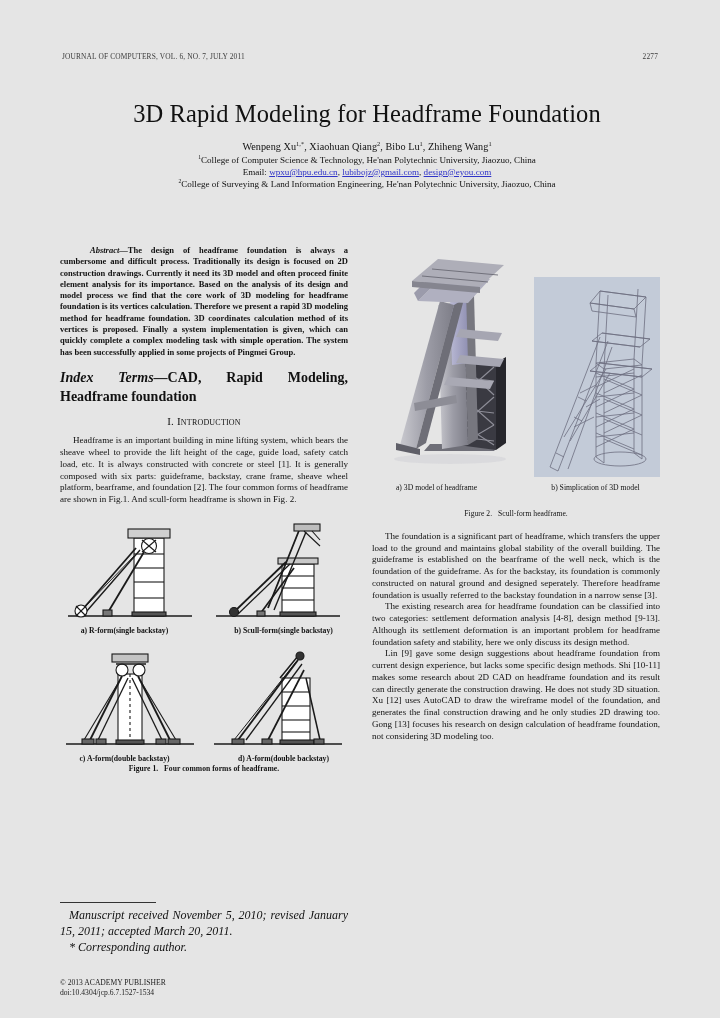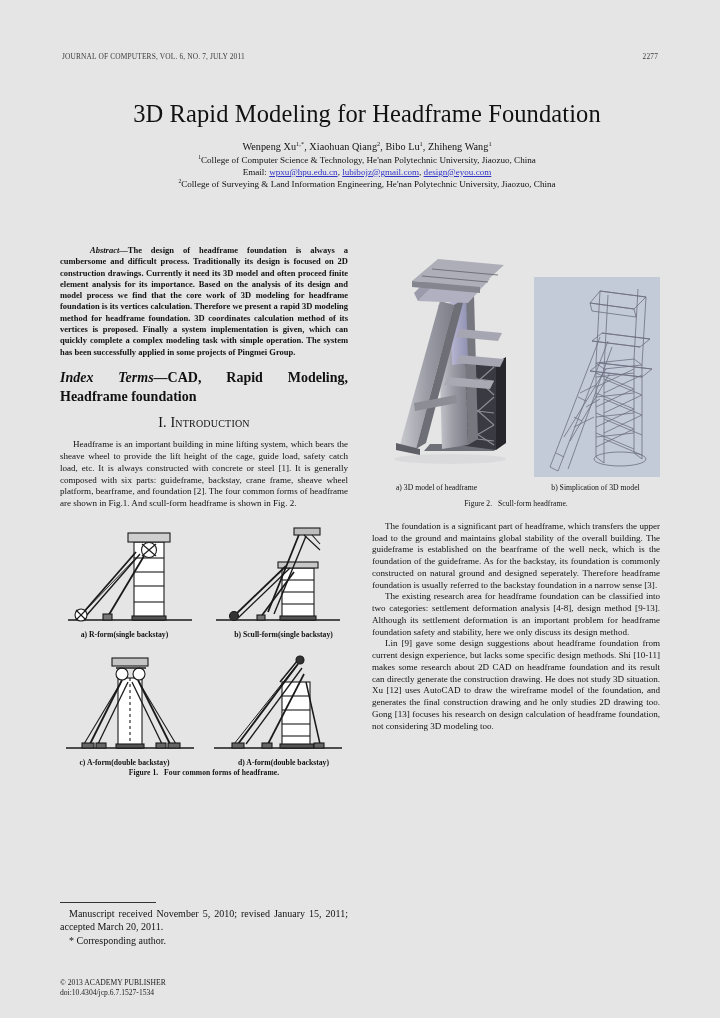--- a/index.html
+++ b/index.html
@@ -107,21 +107,21 @@
     font-weight: bold;
     text-indent: 0;
     font-size: 14px;
     line-height: 1.33;
     text-align: justify;
   }
   p.indexterms .lead { font-style: italic; font-weight: bold; }
 
   h2.section-head {
     text-align: center;
-    font-size: 14px;
+    font-size: 11px;
     font-weight: normal;
     font-variant: small-caps;
     margin: 8px 0 7px 0;
     letter-spacing: .2px;
   }
 
   
   .fig {
     width: 100%;
   }
@@ -160,23 +160,24 @@
     align-items: flex-end;
     height: 108px;
   }
   .fig1-cell { width: 140px; height: 108px; position: relative; }
 
   
   .footnote {
     position: absolute;
     left: 60px; top: 902px;
     width: 288px;
-    font-size: 10px;
+    font-size: 12px;
     line-height: 1.34;
     text-align: justify;
+    font-style: italic;
   }
   .footnote .rule {
     width: 96px;
     height: 0;
     border-top: .7px solid #333;
     margin-bottom: 4px;
   }
   .footnote p { margin: 0; text-indent: 9px; }
 
   
@@ -476,21 +477,21 @@
             </g>
           </svg>
         </div>
       </div>
 
       <div class="subcaption-row" style="margin-top:6px;">
         <span>a) 3D model of headframe</span>
         <span>b) Simplication of 3D model</span>
       </div>
 
-      <div class="fig-caption" style="margin-top:6px;">
+      <div class="fig-caption" style="margin-top:16px;">
         <span>Figure 2.</span>&nbsp;&nbsp;
         <span>Scull-form headframe.</span>
       </div>
     </div>
 
     <div style="height:12px"></div>
 
     <p class="body-par">The foundation is a significant part of headframe, which transfers the upper load to the ground and maintains global stability of the overall building. The guideframe is established on the bearframe of the well neck, which is the foundation of the guideframe. As for the backstay, its foundation is commonly constructed on natural ground and designed seperately. Therefore headframe foundation is usually referred to the backstay foundation in a narrow sense [3].</p>
     <p class="body-par">The existing research area for headframe foundation can be classified into two categories: settlement deformation analysis [4-8], design method [9-13]. Although its settlement deformation is an important problem for headframe foundation safety and stability, here we only discuss its design method.</p>
     <p class="body-par">Lin [9] gave some design suggestions about headframe foundation from current design experience, but lacks some specific design methods. Shi [10-11] makes some research about 2D CAD on headframe foundation and its result can directly generate the construction drawing. He does not study 3D situation. Xu [12] uses AutoCAD to draw the wireframe model of the foundation, and generates the final construction drawing and he only studies 2D drawing too. Gong [13] focuses his research on design calculation of headframe foundation, not considering 3D modeling too.</p>

